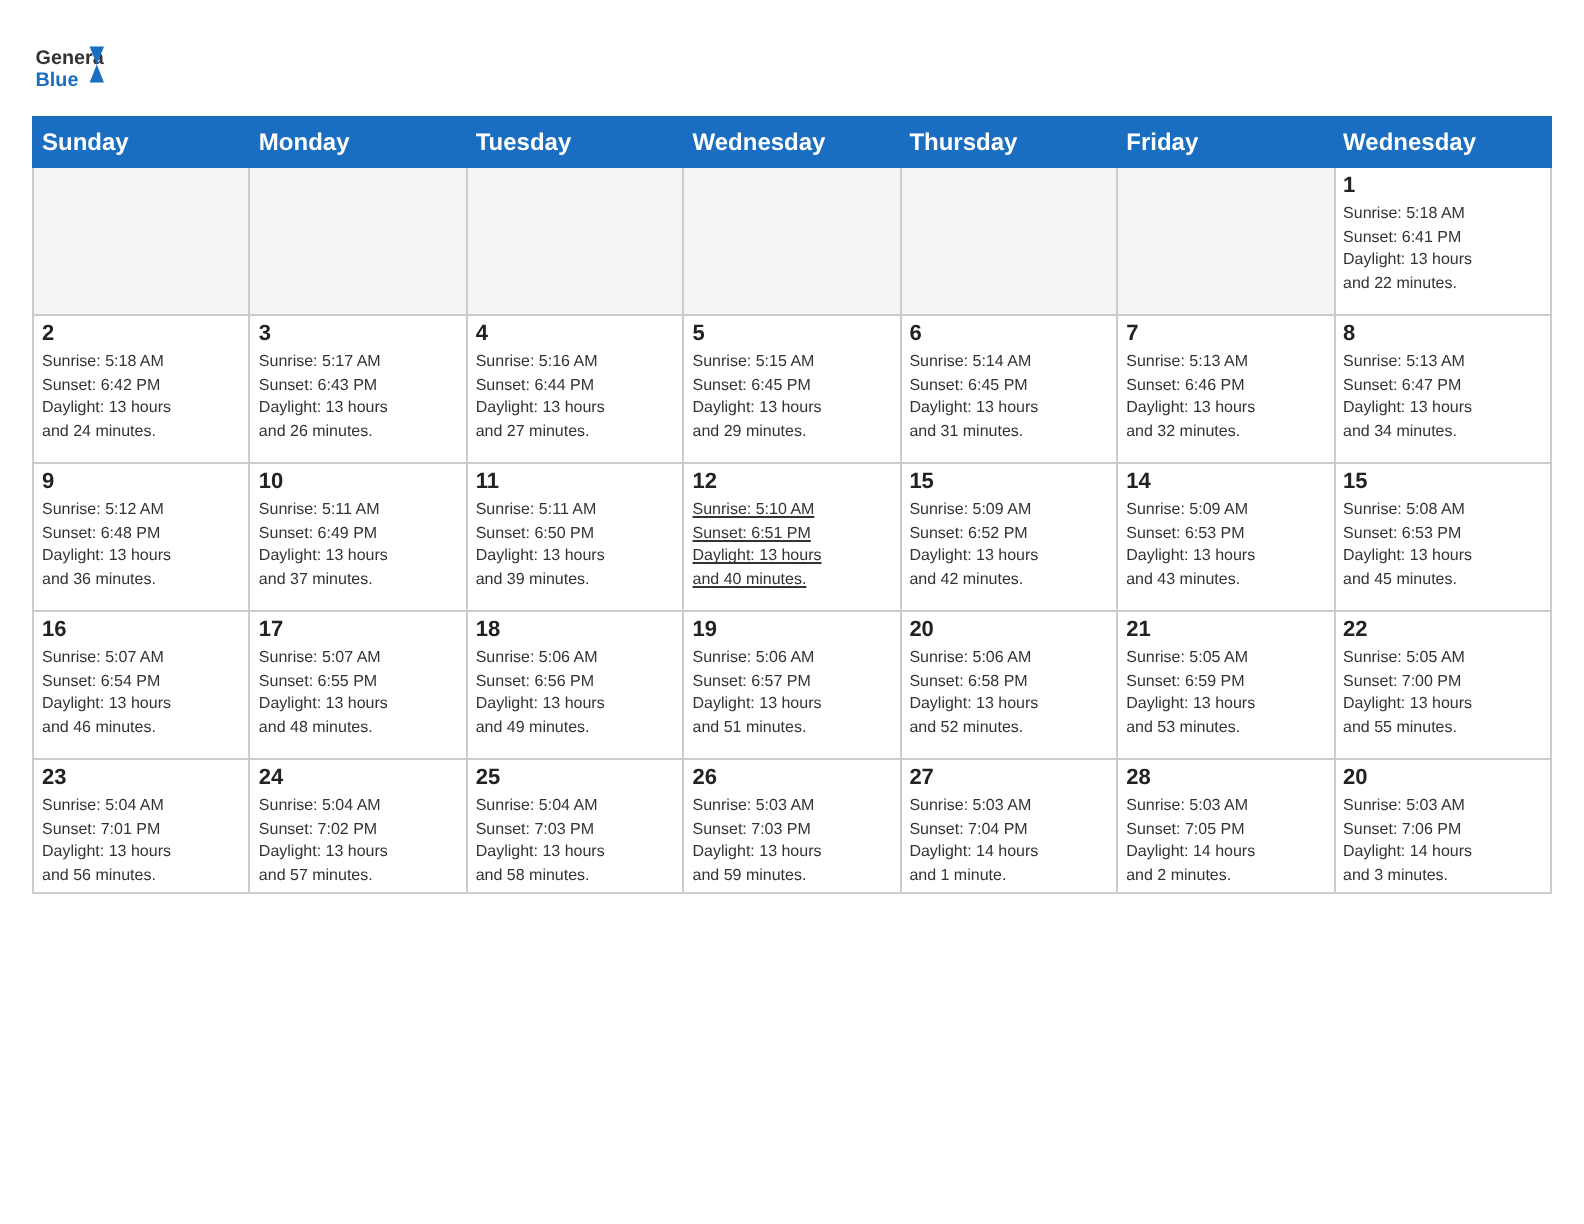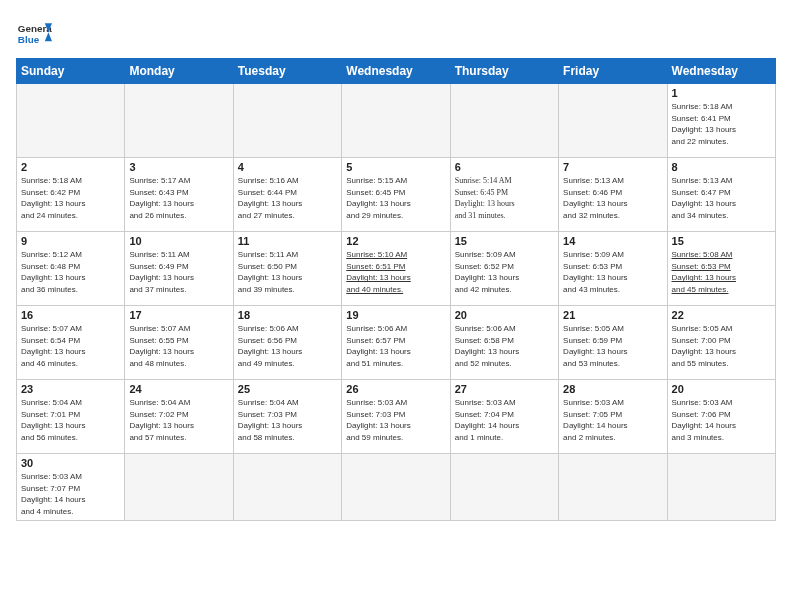--- a/index.html
+++ b/index.html
@@ -157,21 +157,21 @@
           </td>
           <td>
             <span class="day-num">5</span>
             <div class="day-info" style="white-space: pre-line;">Sunrise: 5:15 AM
 Sunset: 6:45 PM
 Daylight: 13 hours
 and 29 minutes.</div>
           </td>
           <td>
             <span class="day-num">6</span>
-            <div class="day-info" style="white-space: pre-line; font-family: Liberation Serif, serif;">Sunrise: 5:14 AM
+            <div class="day-info" style="white-space: pre-line;">Sunrise: 5:14 AM
 Sunset: 6:45 PM
 Daylight: 13 hours
 and 31 minutes.</div>
           </td>
           <td>
             <span class="day-num">7</span>
             <div class="day-info" style="white-space: pre-line;">Sunrise: 5:13 AM
 Sunset: 6:46 PM
 Daylight: 13 hours
 and 32 minutes.</div>
@@ -222,21 +222,21 @@
           </td>
           <td>
             <span class="day-num">14</span>
             <div class="day-info" style="white-space: pre-line;">Sunrise: 5:09 AM
 Sunset: 6:53 PM
 Daylight: 13 hours
 and 43 minutes.</div>
           </td>
           <td>
             <span class="day-num">15</span>
-            <div class="day-info" style="white-space: pre-line; text-decoration: underline;">Sunrise: 5:08 AM
+            <div class="day-info" style="white-space: pre-line;">Sunrise: 5:08 AM
 Sunset: 6:53 PM
 Daylight: 13 hours
 and 45 minutes.</div>
           </td>
         </tr>
         <tr>
           <td>
             <span class="day-num">16</span>
             <div class="day-info" style="white-space: pre-line;">Sunrise: 5:07 AM
 Sunset: 6:54 PM
@@ -330,30 +330,15 @@
 and 2 minutes.</div>
           </td>
           <td>
             <span class="day-num">20</span>
             <div class="day-info" style="white-space: pre-line;">Sunrise: 5:03 AM
 Sunset: 7:06 PM
 Daylight: 14 hours
 and 3 minutes.</div>
           </td>
         </tr>
-        <tr>
-          <td>
-            <span class="day-num">30</span>
-            <div class="day-info" style="white-space: pre-line;">Sunrise: 5:03 AM
-Sunset: 7:07 PM
-Daylight: 14 hours
-and 4 minutes.</div>
-          </td>
-          <td class="empty"></td>
-          <td class="empty"></td>
-          <td class="empty"></td>
-          <td class="empty"></td>
-          <td class="empty"></td>
-          <td class="empty"></td>
-        </tr>
       </tbody>
   </table>
 </div>
 
 </body></html>

